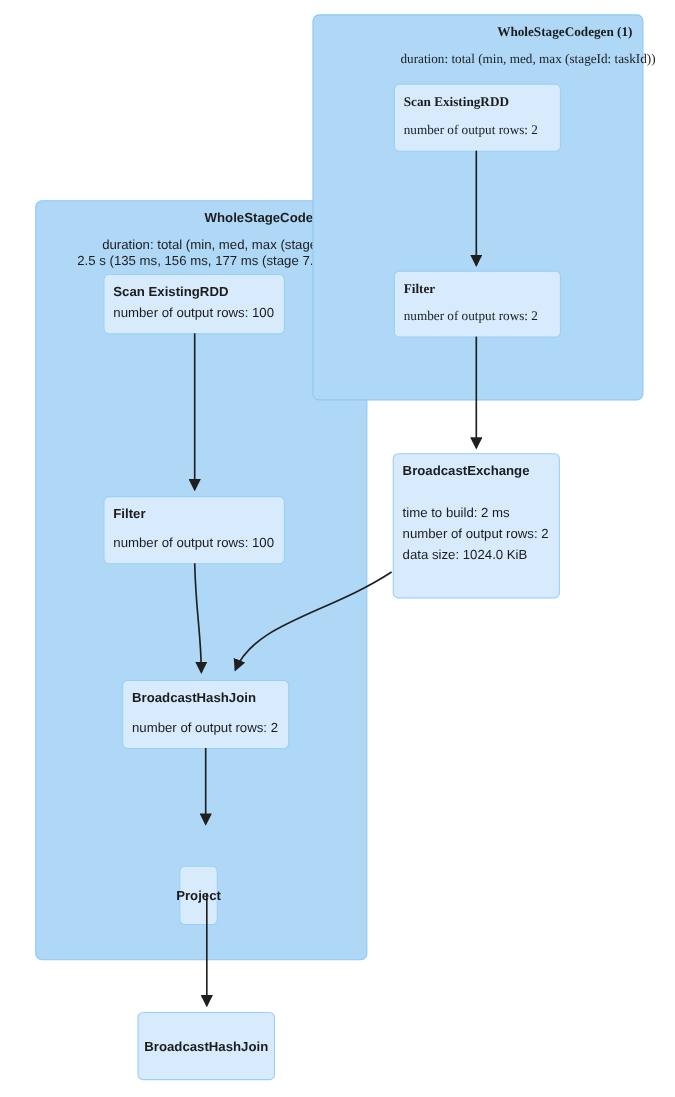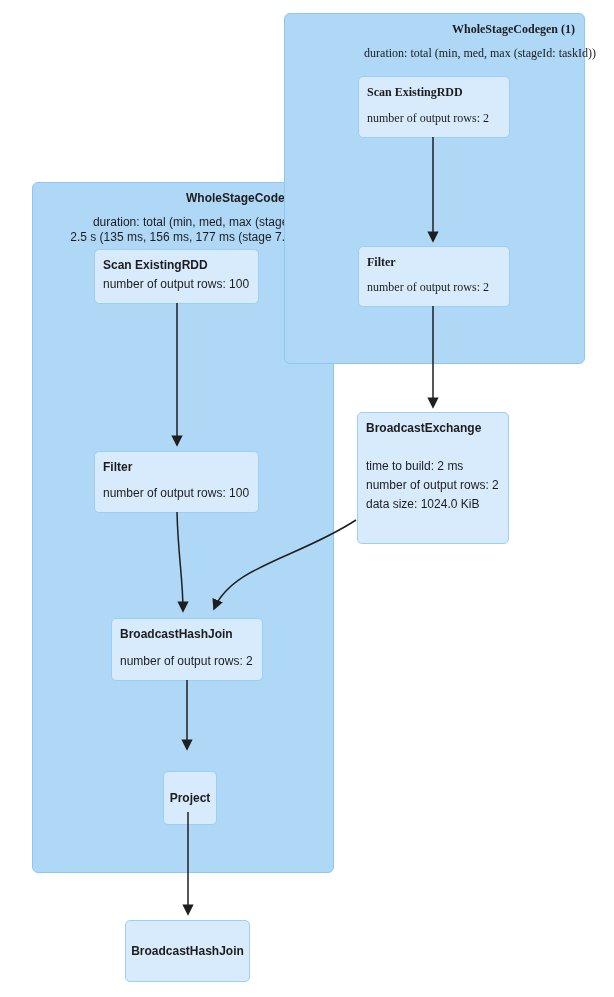--- a/index.html
+++ b/index.html
@@ -69,21 +69,21 @@
     <div class="node" style="left:61px;top:268px;width:165px;height:62px;">
       <div class="node-title">Filter</div>
       <div class="node-metric">number of output rows: 100</div>
     </div>
 
     <div class="node" style="left:78px;top:435px;width:152px;height:63px;">
       <div class="node-title">BroadcastHashJoin</div>
       <div class="node-metric">number of output rows: 2</div>
     </div>
 
-    <div class="node center" style="left:130px;top:588px;width:54px;height:54px;">
+    <div class="node center" style="left:130px;top:604px;width:35px;height:54px;">
       <div class="node-title">Project</div>
     </div>
   </div>
 
   <div class="cluster z2" style="left:284px;top:13px;width:301px;height:351px;font-family:Liberation Serif, serif;">
     <div class="cluster-title">WholeStageCodegen (1)</div>
     <div class="duration">
       <div>duration: total (min, med, max (stageId: taskId))</div>
     </div>
 

